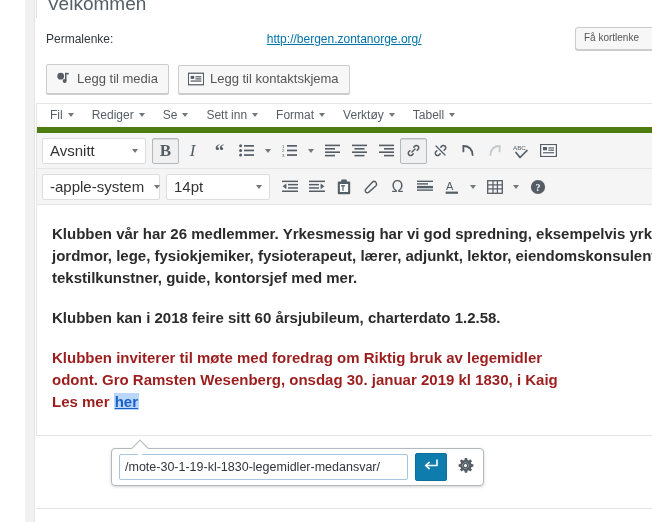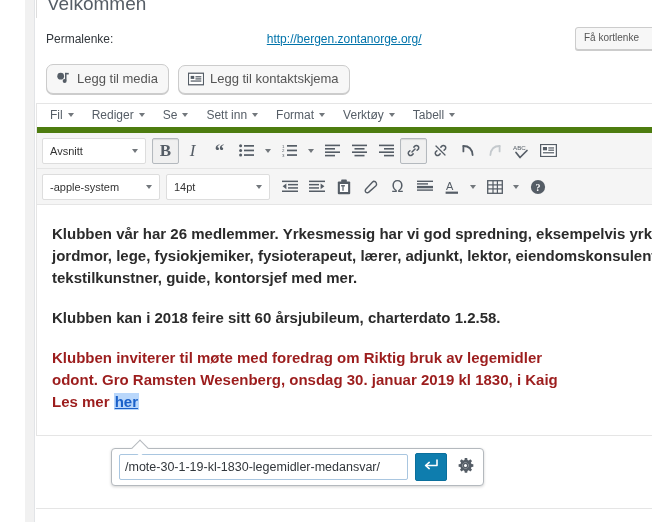--- a/index.html
+++ b/index.html
@@ -99,21 +99,21 @@
     background: #fff;
   }
   .btn-media {
     display: inline-flex;
     align-items: center;
     gap: 6px;
     font-size: 13px;
     line-height: 1;
     padding: 6px 10px 7px 9px;
     border: 1px solid #ccc;
-    border-radius: 7px;
+    border-radius: 2px;
     background: #f7f7f7;
     color: #555;
     box-shadow: 0 1px 0 #ccc;
     white-space: nowrap;
   }
   .btn-media svg { display: block; }
 
   
   .editor {
     border: 1px solid #e5e5e5;
@@ -158,21 +158,21 @@
   .toolbar.row1 { border-bottom: 1px solid #e5e5e5; }
   .toolbar.row2 { border-bottom: 1px solid #e5e5e5; }
 
   .tb-select {
     display: inline-flex;
     align-items: center;
     justify-content: space-between;
     background: #fff;
     border: 1px solid #ddd;
     border-radius: 2px;
-    font-size: 11px;
+    font-size: 15px;
     color: #333;
     height: 26px;
     padding: 0 7px;
     margin-right: 6px;
     box-sizing: border-box;
     white-space: nowrap;
   }
   .tb-select .caret { margin-left: 10px; }
   .sel-paragraph { width: 104px; }
   .sel-font { width: 118px; }

